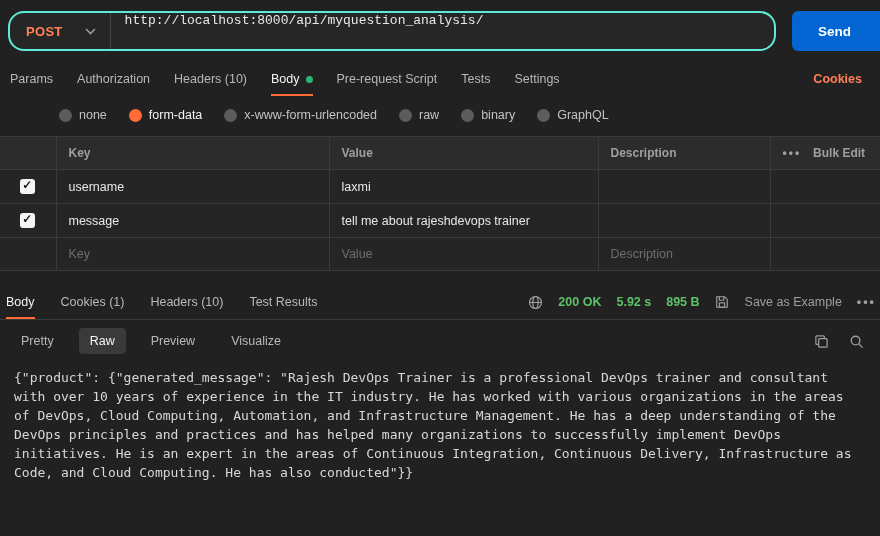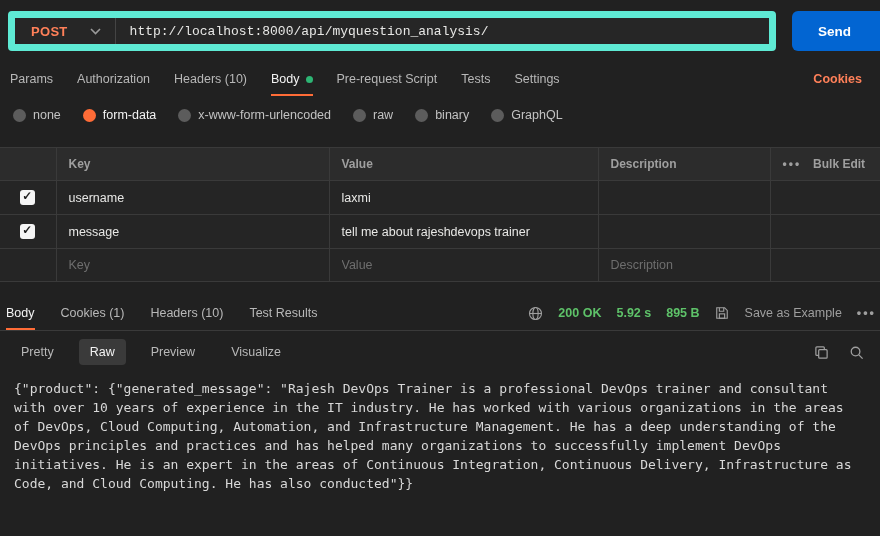--- a/index.html
+++ b/index.html
@@ -7,22 +7,22 @@
   body {
     background: #212121;
     color: #e8e8e6;
     font-family: "Liberation Sans", sans-serif;
     font-size: 12.5px;
   }
 
   
   .topbar { display: flex; align-items: center; padding: 11px 0 11px 8px; }
   .url-box {
-    flex: 1; display: flex; align-items: center; height: 40px;
-    background: #262626; border: 7px solid #5eead4; border-radius: 4px;
+    flex: 1; display: flex; align-items: flex-start; height: 40px;
+    background: #262626; border: 2px solid #5eead4; border-radius: 16px;
     margin-right: 16px; overflow: hidden;
   }
   .method-select {
     display: flex; align-items: center; gap: 22px;
     padding: 0 14px 0 16px; height: 100%; cursor: pointer;
     border-right: 1px solid #444;
   }
   .method-label { color: #ff8059; font-weight: bold; font-size: 13px; letter-spacing: .3px; }
   .chev { color: #9a9a9a; display: flex; }
   .url-input {
@@ -40,28 +40,28 @@
   .req-tabs { display: flex; align-items: center; gap: 24px; padding: 0 18px 0 10px; }
   .tab {
     color: #b8b8b8; padding: 10px 0 8px; border-bottom: 2px solid transparent;
     cursor: pointer; white-space: nowrap;
   }
   .tab.active { color: #f3f3f3; border-bottom-color: #ff6c37; }
   .dot { display: inline-block; width: 7px; height: 7px; border-radius: 50%; background: #2db574; margin-left: 6px; }
   .cookies-link { margin-left: auto; color: #ff8059; font-weight: bold; cursor: pointer; }
 
   
-  .radio-row { display: flex; align-items: center; gap: 22px; padding: 12px 10px 12px 13px; }
+  .radio-row { display: flex; align-items: center; gap: 22px; padding: 12px 10px 12px 13px; margin-left: 46px; }
   .radio-opt { display: flex; align-items: center; gap: 7px; cursor: pointer; color: #c2c2c2; }
   .radio-circle { width: 13px; height: 13px; border-radius: 50%; background: #5c5c5c; flex: none; }
   .radio-opt.selected .radio-circle { background: #ff6c37; }
   .radio-opt.selected { color: #f3f3f3; }
 
   
-  table.kv { width: 100%; border-collapse: collapse; table-layout: fixed; margin-top: 13px; padding-left: 16px; }
+  table.kv { width: 100%; border-collapse: collapse; table-layout: fixed; margin-top: 2px; padding-left: 16px; }
   table.kv col.c-check { width: 56px; }
   table.kv col.c-key { width: 273px; }
   table.kv col.c-val { width: 269px; }
   table.kv col.c-desc { width: 172px; }
   table.kv col.c-act { width: 110px; }
   table.kv th, table.kv td {
     border: 1px solid #3a3a3a; border-left: none; padding: 9px 12px;
     text-align: left; font-weight: normal; overflow: hidden; white-space: nowrap;
   }
   table.kv th:last-child, table.kv td:last-child { border-right: none; }

